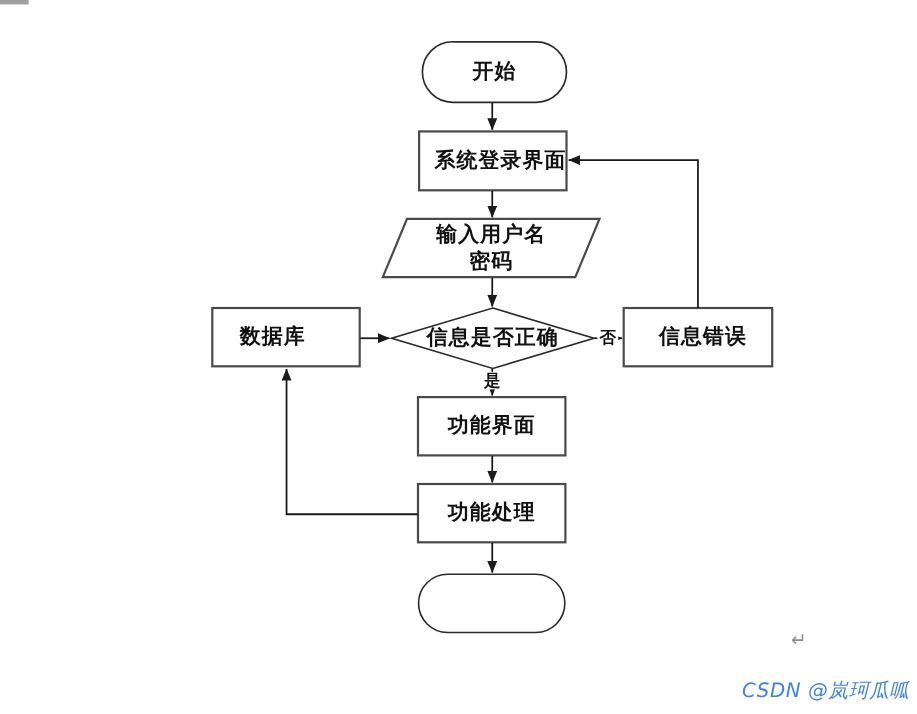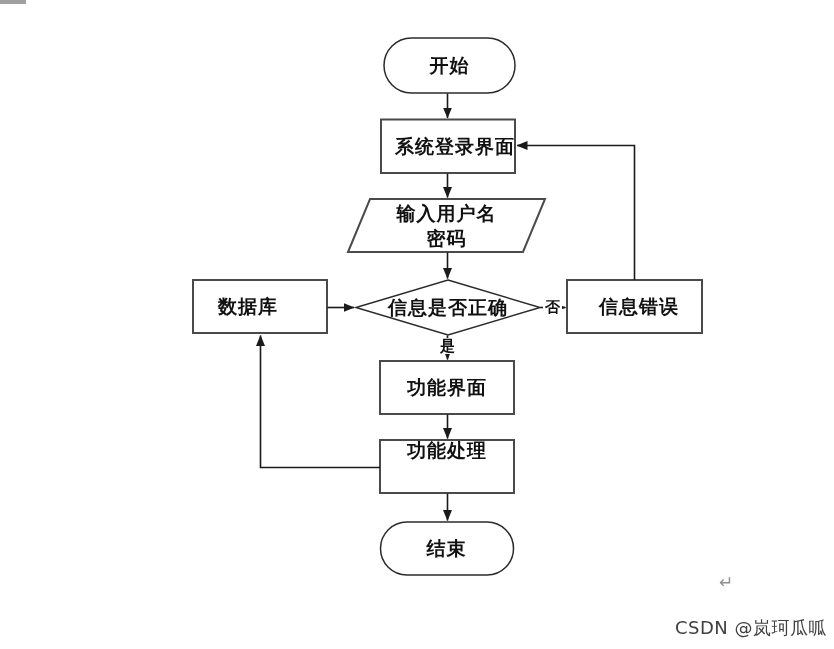--- a/index.html
+++ b/index.html
@@ -158,29 +158,26 @@
   </div>
 
   <div class="node-label" style="left:567px;top:280px;width:144px;height:53px;">
     <span>信息错误</span>
   </div>
 
   <div class="node-label" style="left:380px;top:361px;width:134px;height:53px;">
     <span>功能界面</span>
   </div>
 
-  <div class="node-label" style="left:380px;top:424px;width:134px;height:53px;">
+  <div class="node-label" style="left:380px;top:440px;width:134px;height:53px;">
     <span>功能处理</span>
   </div>
 
-  <div class="node-label" style="left:380px;top:522px;width:133px;height:53px;">
-    <span>结束</span>
-  </div>
 
   <div class="edge-label" style="left:438px;top:338px;">是</div>
   <div class="edge-label" style="left:543px;top:299px;">否</div>
 
 
   <div class="stray-pilcrow">↵</div>
 
-  <div class="watermark" style="color: #404040;">CSDN @岚珂瓜呱</div>
+  <div class="watermark" style="color: #3b82f6; font-style: italic;">CSDN @岚珂瓜呱</div>
 
 </div>
 
 </body></html>

